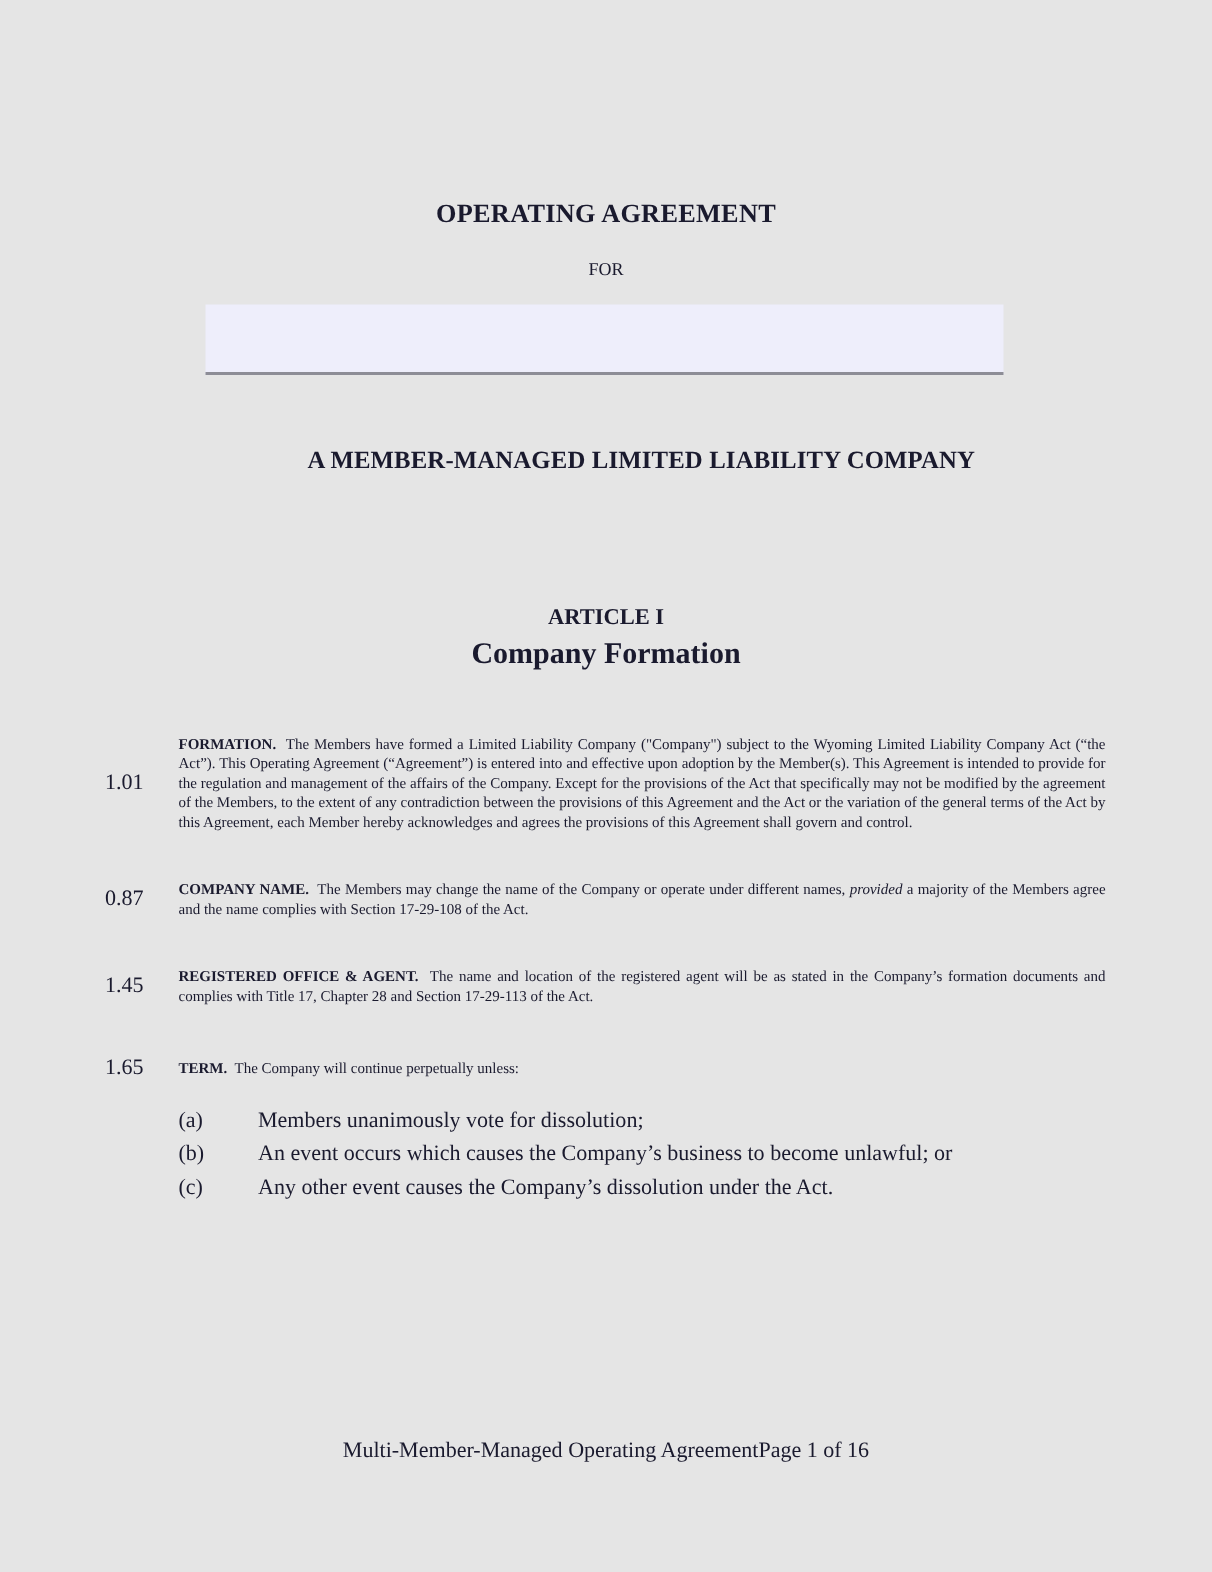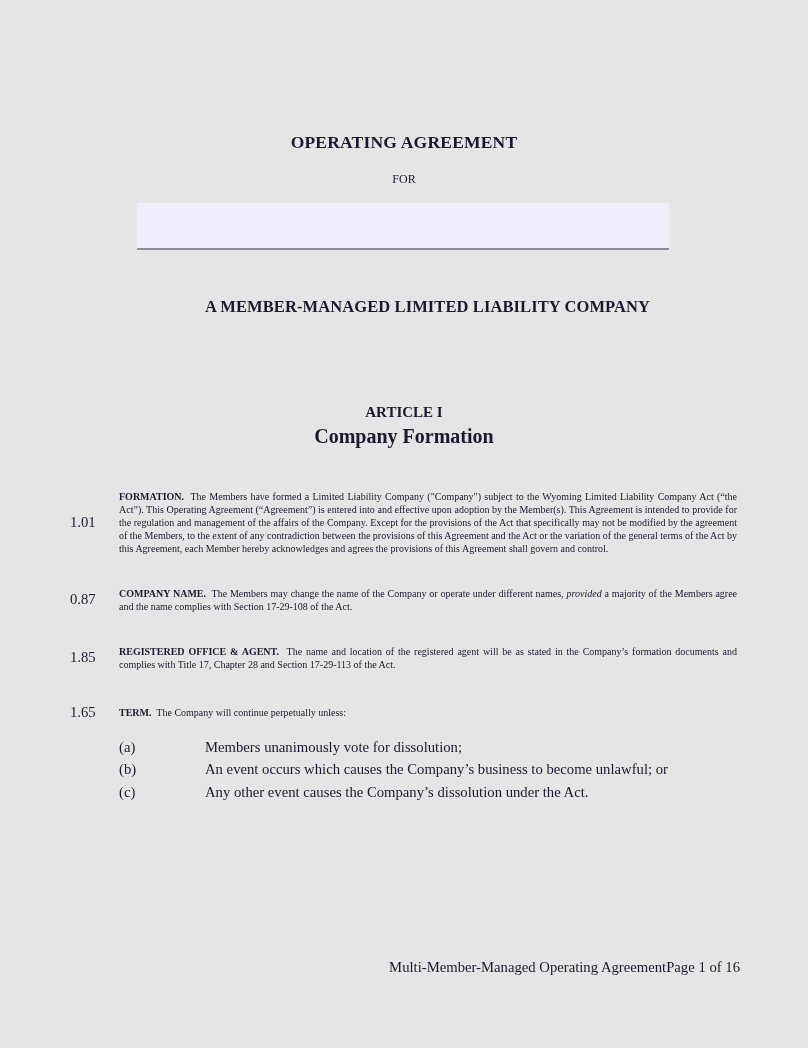--- a/index.html
+++ b/index.html
@@ -143,30 +143,30 @@
     align-items: flex-start;
     font-size: 14.7px;
     line-height: 1.52;
   }
   .letter-mark {
     flex: 0 0 53px;
     width: 53px;
     padding-left: 49px;
     box-sizing: content-box;
   }
-  .letter-text { flex: 1 1 auto; margin-left: 33px; }
+  .letter-text { flex: 1 1 auto; }
 
   
   .footer {
     position: absolute;
     left: 68px;
     right: 68px;
     top: 958px;
     display: flex;
-    justify-content: flex-end;
+    justify-content: center;
     align-items: baseline;
     font-size: 14.7px;
     line-height: 1.3;
   }
 </style>
 </head>
 <body>
 
 <div class="page">
 
@@ -192,21 +192,21 @@
       <div class="sec-num">1.01</div>
       <div class="sec-body"><b>FORMATION.</b>&nbsp; <span>The Members have formed a Limited Liability Company ("Company") subject to the Wyoming Limited Liability Company Act (“the Act”). This Operating Agreement (“Agreement”) is entered into and effective upon adoption by the Member(s). This Agreement is intended to provide for the regulation and management of the affairs of the Company. Except for the provisions of the Act that specifically may not be modified by the agreement of the Members, to the extent of any contradiction between the provisions of this Agreement and the Act or the variation of the general terms of the Act by this Agreement, each Member hereby acknowledges and agrees the provisions of this Agreement shall govern and control.</span></div>
     </div>
 
     <div class="section sec-gap-lg">
       <div class="sec-num">0.87</div>
       <div class="sec-body"><b>COMPANY NAME.</b>&nbsp; <span>The Members may change the name of the Company or operate under different names,</span> <i>provided</i> <span>a majority of the Members agree and the name complies with Section 17-29-108 of the Act.</span></div>
     </div>
 
     <div class="section sec-gap-lg">
-      <div class="sec-num">1.85</div>
+      <div class="sec-num">1.45</div>
       <div class="sec-body"><b>REGISTERED OFFICE &amp; AGENT.</b>&nbsp; <span>The name and location of the registered agent will be as stated in the Company’s formation documents and complies with Title 17, Chapter 28 and Section 17-29-113 of the Act.</span></div>
     </div>
 
     <div class="section" style="margin-bottom:0">
       <div class="sec-num">1.65</div>
       <div class="sec-body"><b>TERM.</b>&nbsp; <span>The Company will continue perpetually unless:</span></div>
     </div>
 
     <div class="lettered">
       <div class="letter-row">

